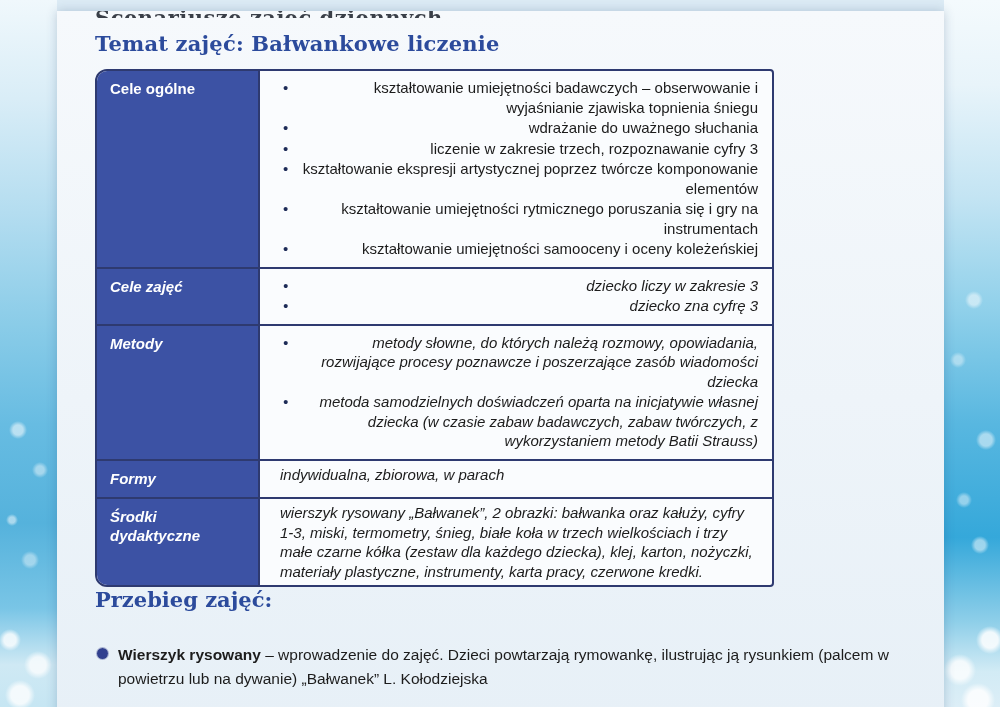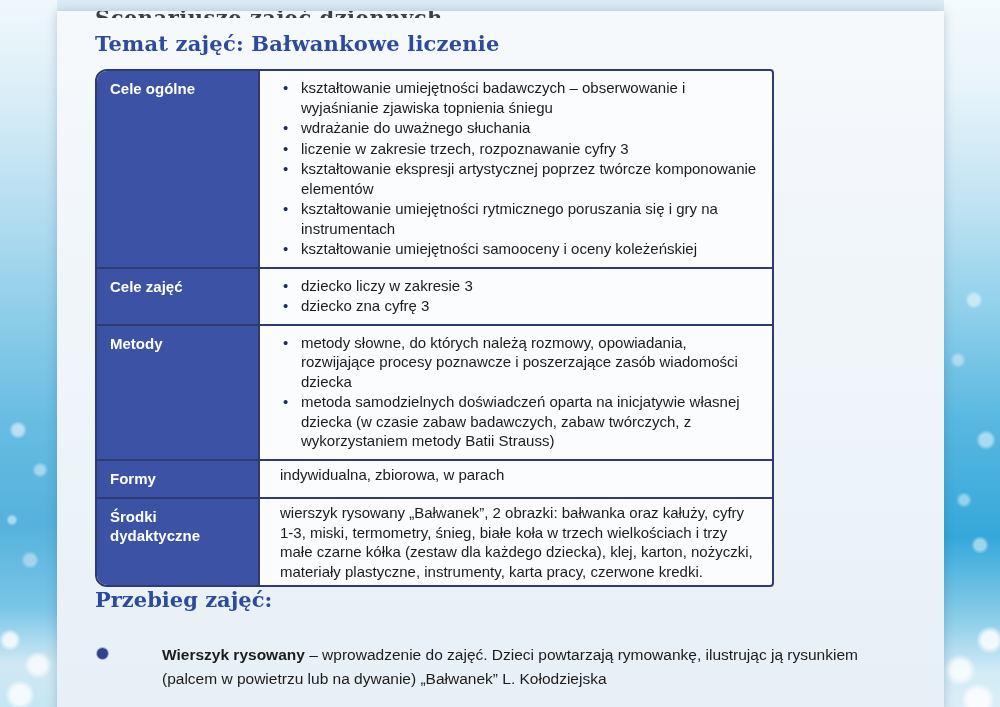--- a/index.html
+++ b/index.html
@@ -69,50 +69,50 @@
 
   
   .lesson-table{
     margin-top:13px;width:679px;
     border:2px solid var(--border-navy);
     border-radius:12px 4px 4px 12px;
     background:#fafcfe;
     overflow:hidden;
   }
   .t-row{display:grid;grid-template-columns:163px 1fr;}
-  .t-row + .t-row{border-top:2px solid var(--border-navy);}
+  .t-row + .t-row{border-top:2px solid var(--border-navy);font-style:italic;}
   .t-label{
     background:var(--header-blue);
     border-right:2px solid var(--border-navy);
     color:#fff;font-weight:700;font-size:15px;line-height:1.25;
     padding:9px 10px 9px 13px;
   }
   .t-content{padding:6px 14px 7px 20px;font-size:15px;line-height:1.3;color:var(--text);}
   .t-content ul{list-style:none;}
-  .t-content li{position:relative;padding-left:21px;margin:1px 0;}
+  .t-content li{position:relative;padding-left:21px;margin:1px 0;text-align:right;}
   .t-content li::before{
     content:"•";position:absolute;left:3px;top:0;
     color:#1d2b57;font-size:15px;
   }
   .t-content p{margin:0;}
   .t-row.tight .t-content{padding-top:4px;padding-bottom:4px;}
 
   
   .section-heading{
     font-family:"DejaVu Serif", serif;
     font-size:21px;font-weight:700;color:var(--heading-blue);
   }
   .activity{display:flex;margin-top:31px;padding-left:2px;}
   .bullet-flake{
     flex:0 0 auto;width:11px;height:11px;margin:5px 10px 0 0;
     background:radial-gradient(circle,#31408f 55%, #2a3778 100%);
     border-radius:50%;
     box-shadow:0 0 0 1px rgba(49,64,143,.35);
   }
-  .activity p{font-size:15.5px;line-height:1.55;max-width:790px;margin-left:44px;}
+  .activity p{font-size:15.5px;line-height:1.55;max-width:790px;}
   .activity .act-name{font-weight:700;}
 </style>
 </head>
 <body>
 
 <div class="bg-strip bg-left"></div>
 <div class="bg-strip bg-right"></div>
 
 <div class="page">
 

